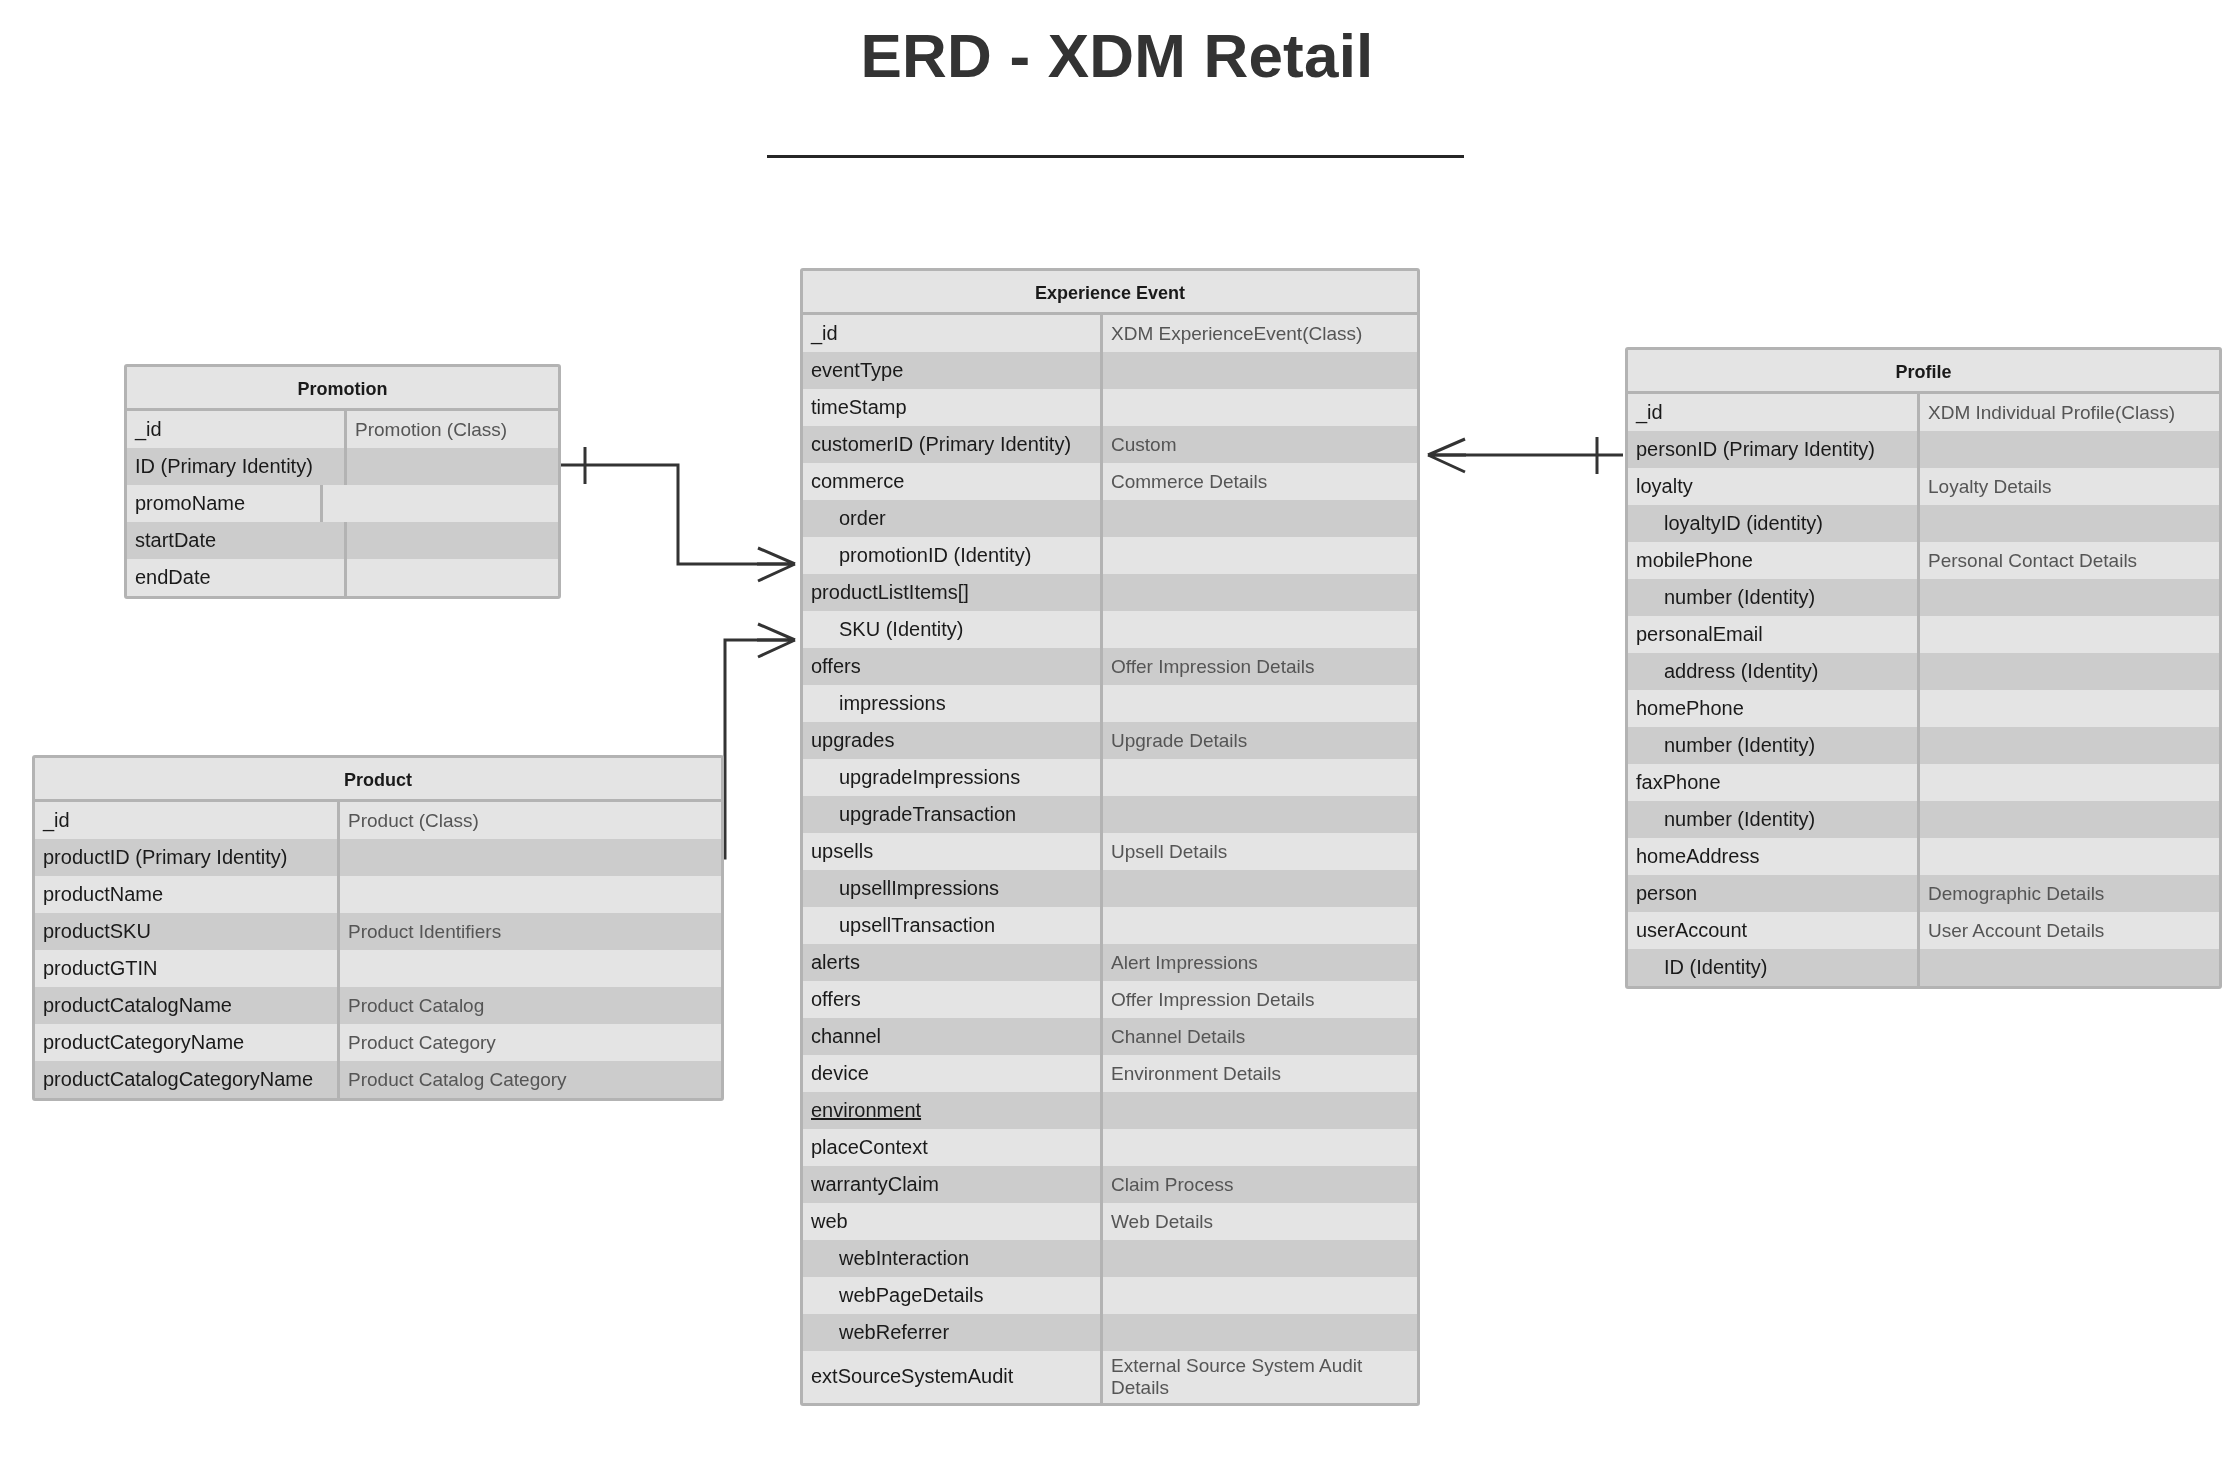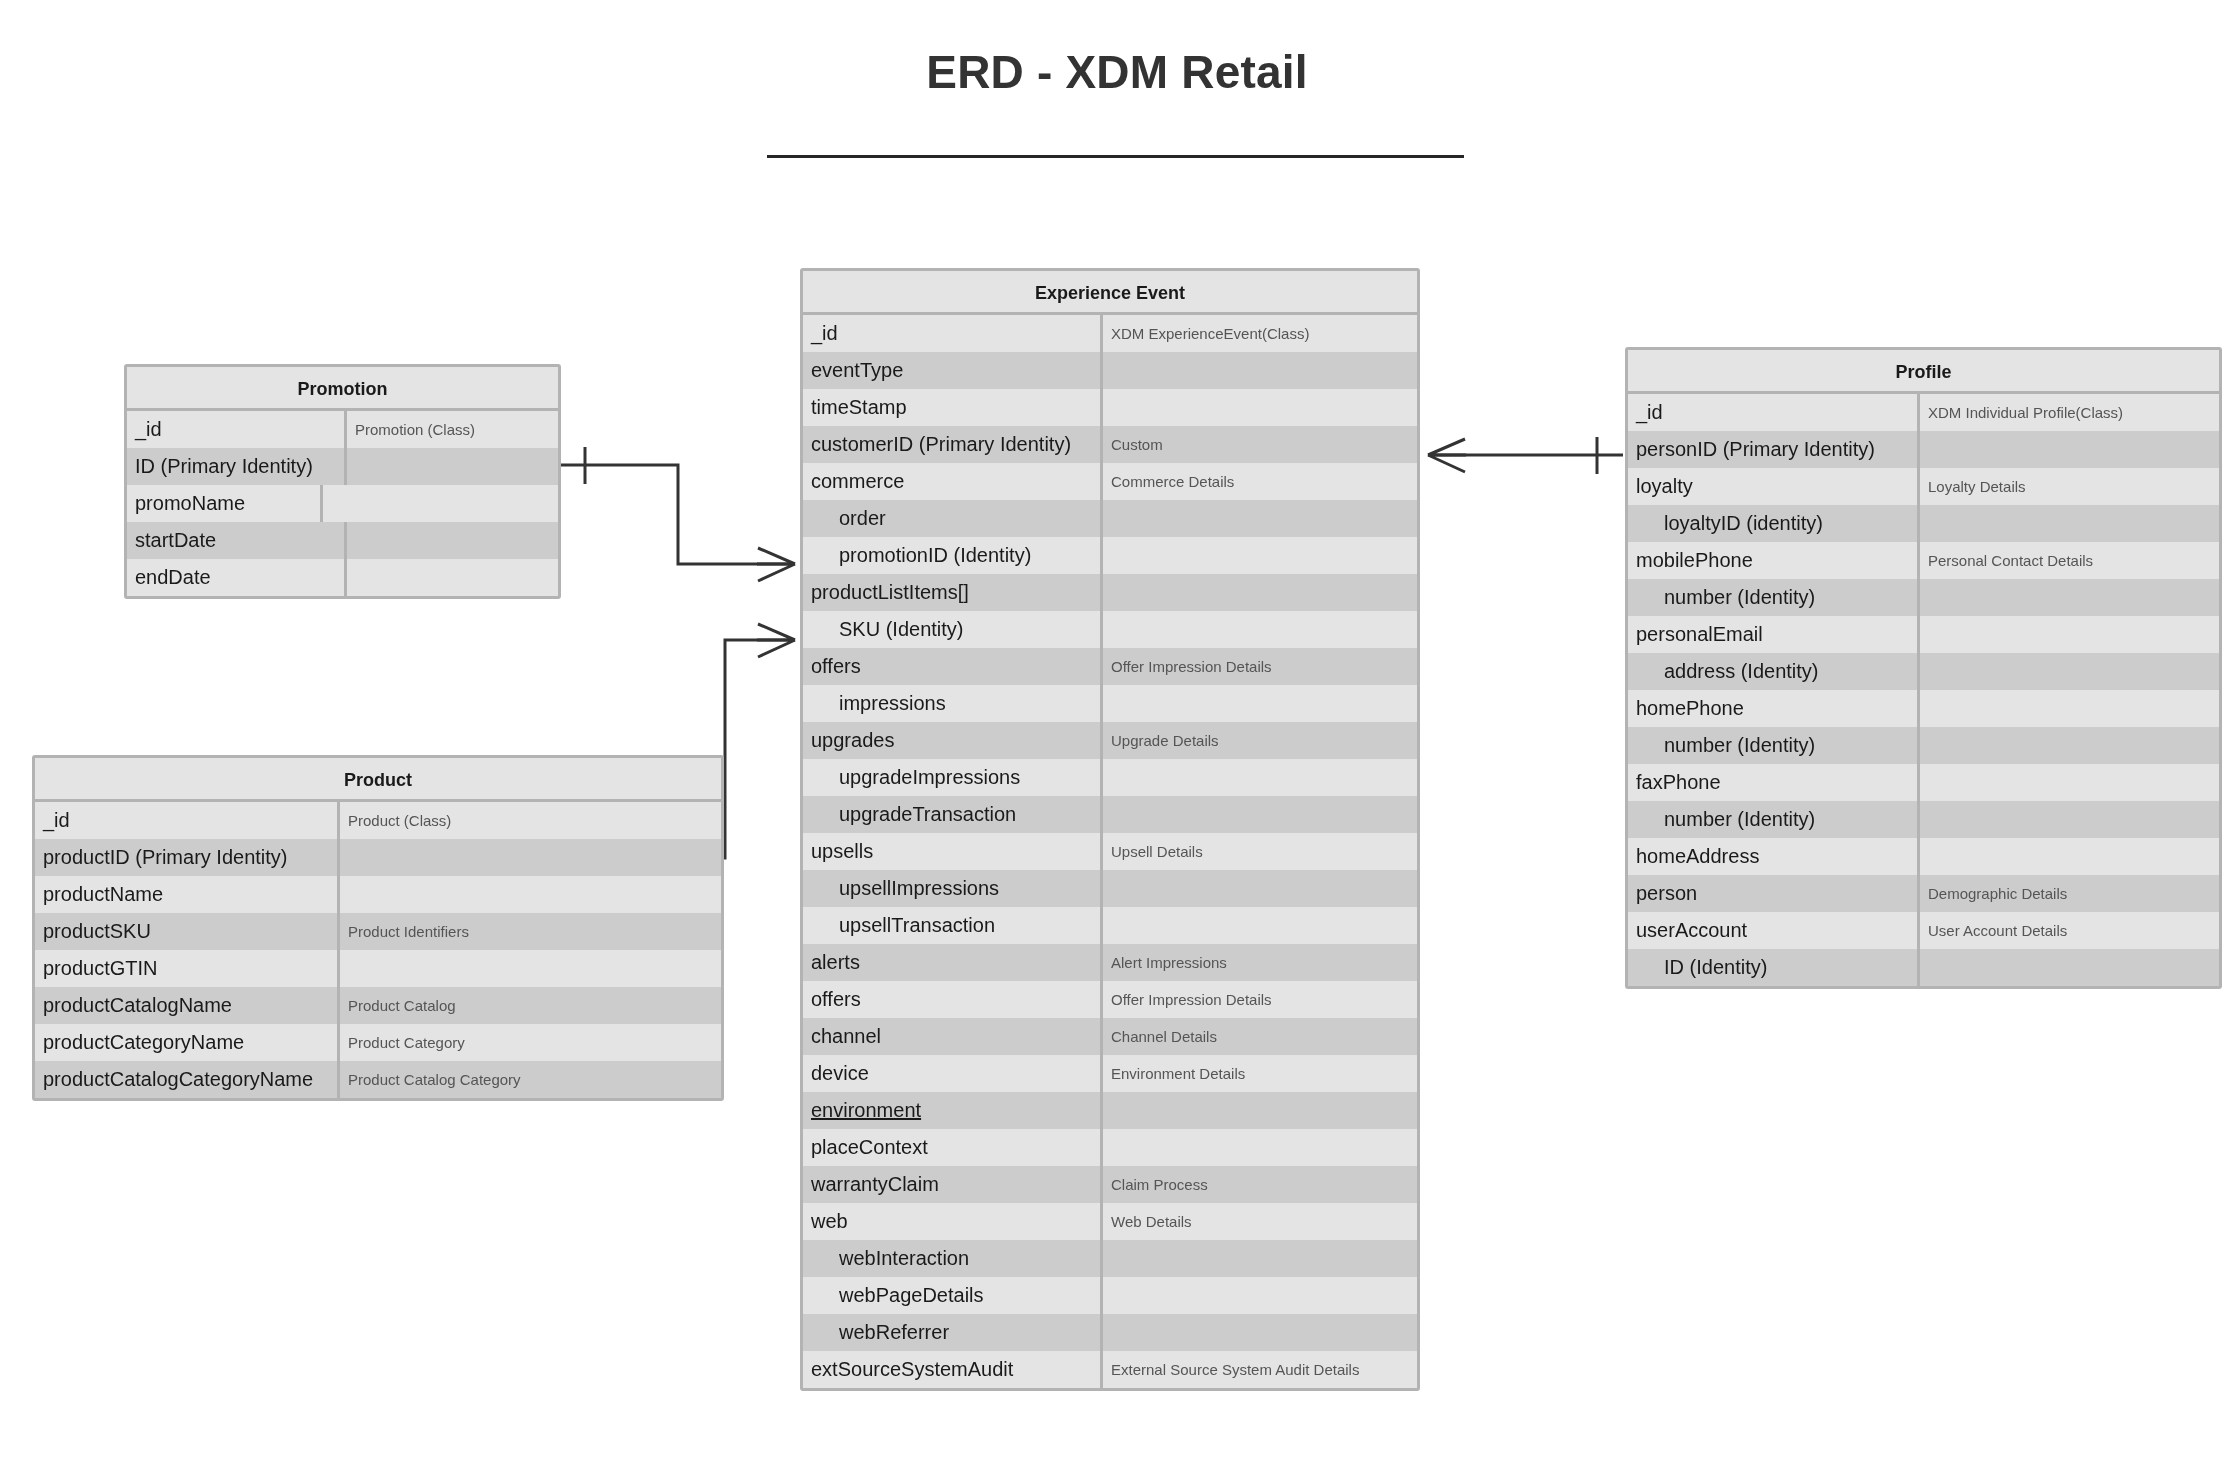--- a/index.html
+++ b/index.html
@@ -15,25 +15,24 @@
     overflow: hidden;
   }
 
   
   #diagram-title {
     position: absolute;
     left: 0;
     top: 20px;
     width: 2234px;
     text-align: center;
-    font-size: 46px;
+    font-size: 62px;
     font-weight: bold;
     color: #333333;
     letter-spacing: 0.2px;
-    margin-top: 25px;
   }
   #title-rule {
     position: absolute;
     left: 767px;
     top: 155px;
     width: 697px;
     height: 3px;
     background: #262626;
   }
 
@@ -74,21 +73,21 @@
     color: #1a1a1a;
     border-right: 3px solid #b3b3b3;
     flex: none;
     line-height: 1.15;
   }
   .row .cell-type {
     box-sizing: border-box;
     display: flex;
     align-items: center;
     padding: 4px 6px 4px 8px;
-    font-size: 15px;
+    font-size: 19px;
     color: #555555;
     flex: 1 1 auto;
     line-height: 1.15;
   }
   .ident { color: #e8403a; }
   .indent1 { padding-left: 36px !important; }
 
   
   #connectors {
     position: absolute;

